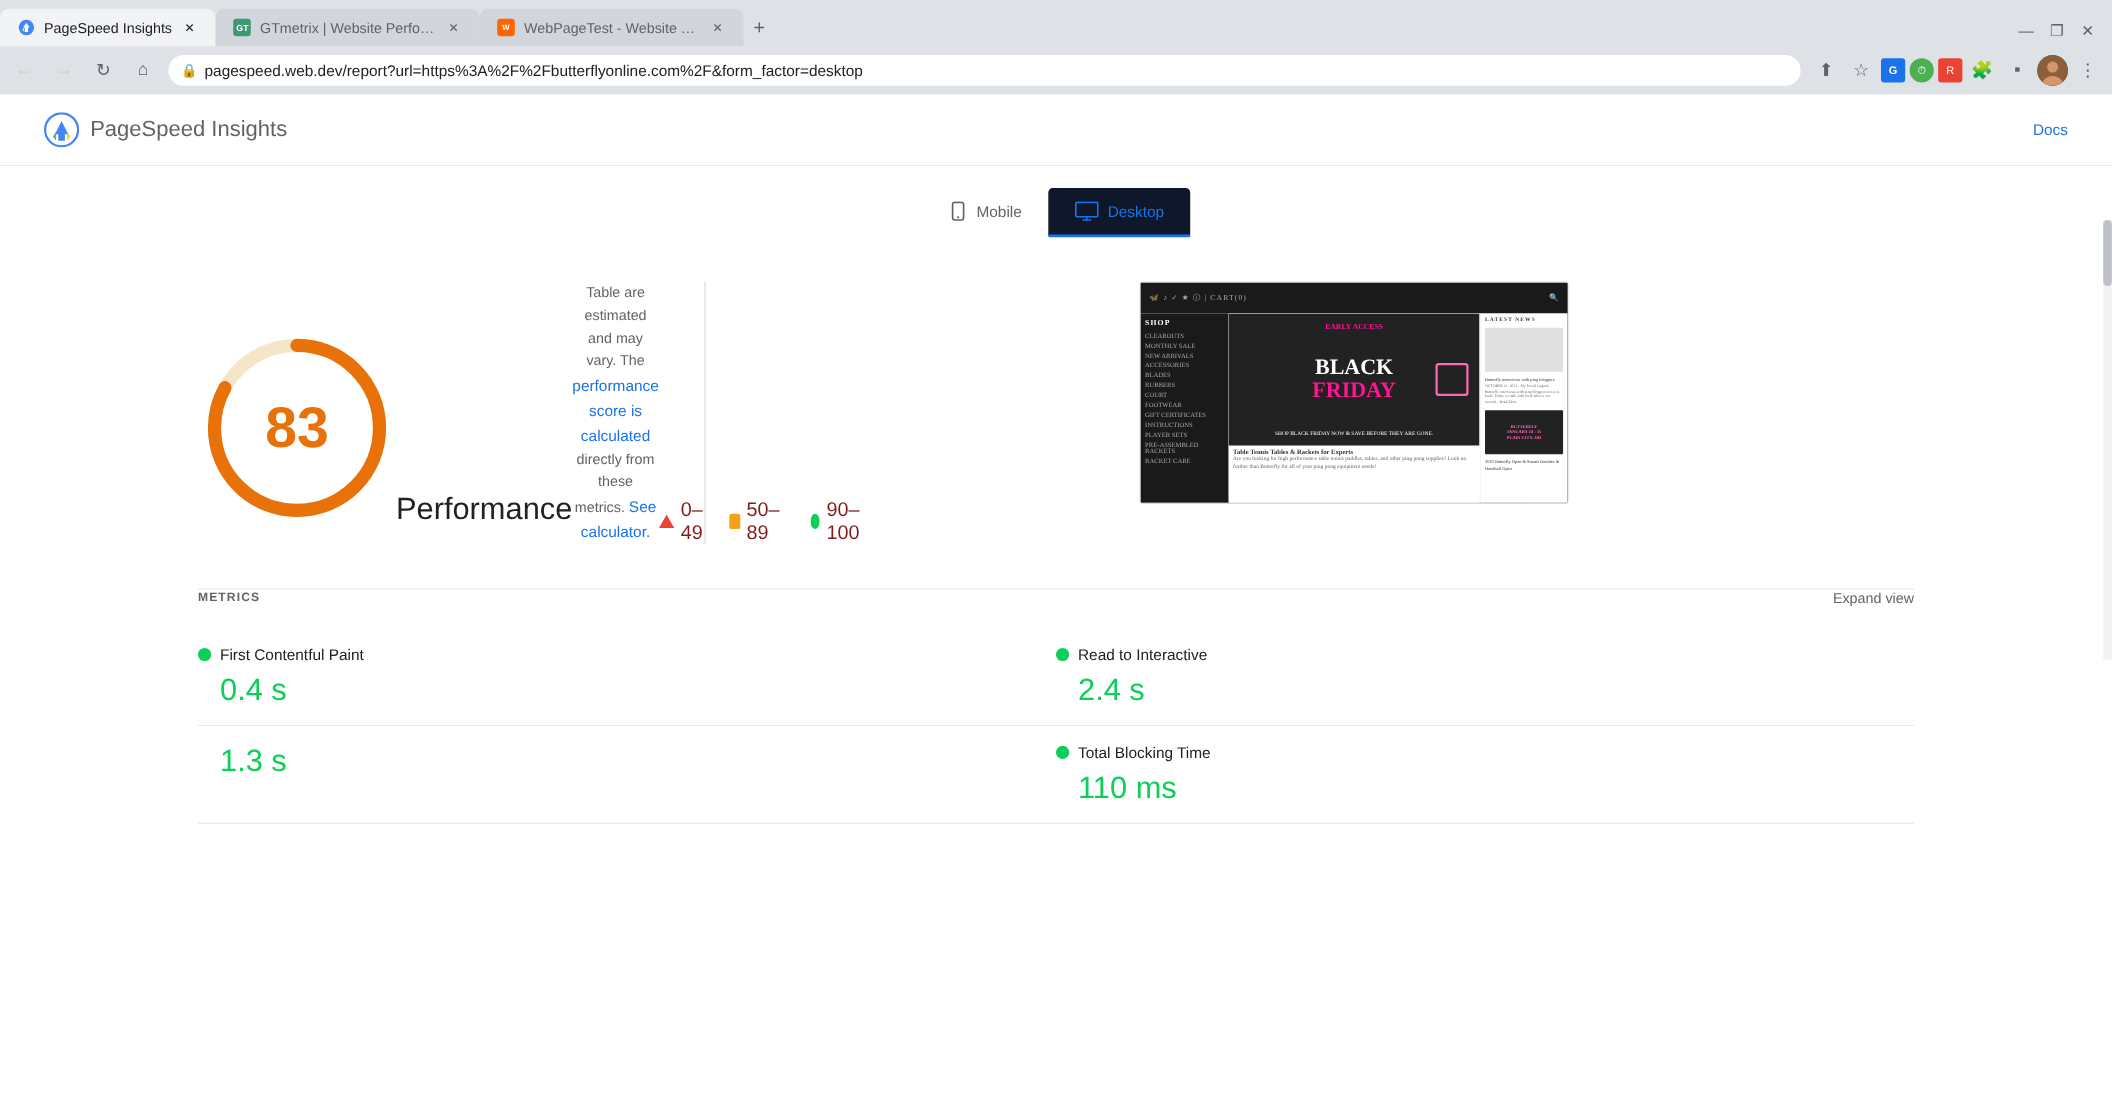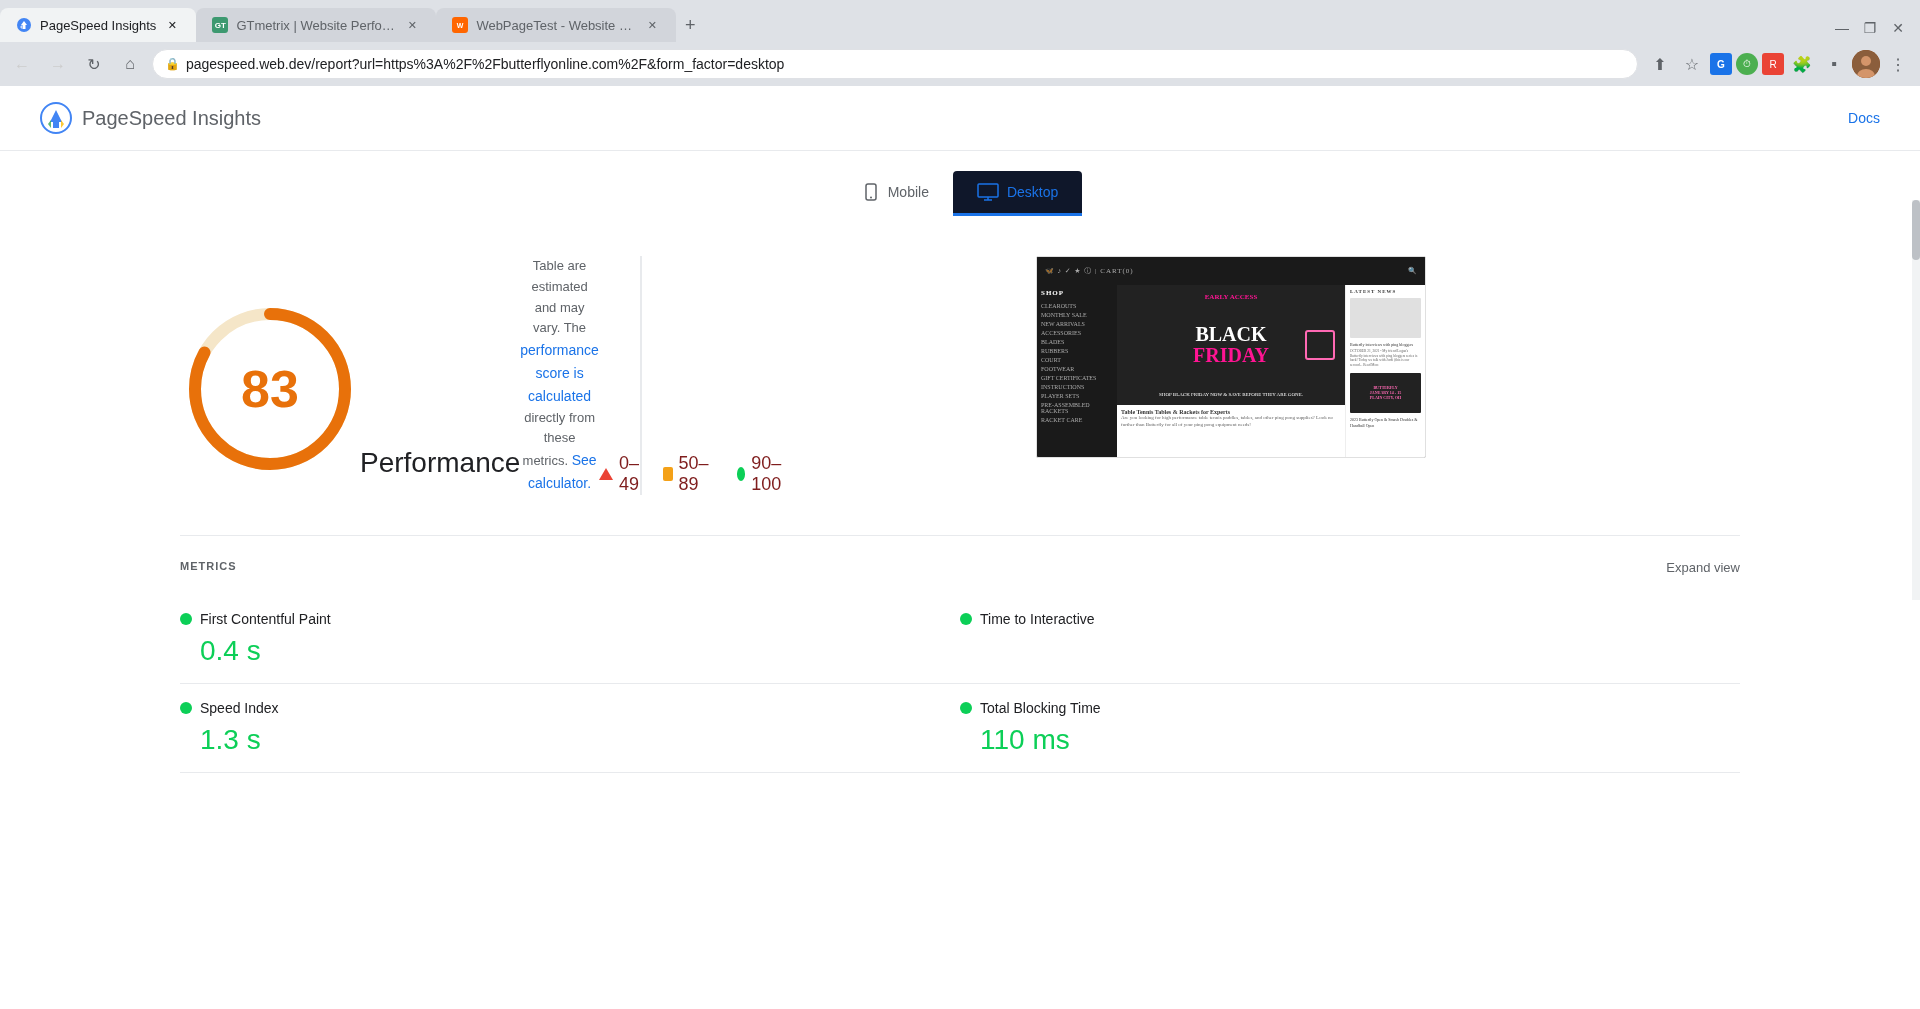--- a/index.html
+++ b/index.html
@@ -403,23 +403,23 @@
       margin: 0 20px;
     }
 
     
     .metrics-section {
       padding: 0 180px;
     }
     .metrics-header {
       display: flex;
       justify-content: space-between;
-      align-items: flex-start;
+      align-items: center;
       margin-bottom: 20px;
-      padding-top: 24px;
+      padding-top: 0;
       border-top: 1px solid #e8eaed;
     }
     .metrics-title {
       font-size: 11px;
       font-weight: 600;
       color: #5f6368;
       letter-spacing: 1px;
     }
     .expand-view {
       font-size: 13px;
@@ -689,28 +689,25 @@
       <div class="metric-item">
         <div class="metric-header">
           <div class="metric-dot green"></div>
           <span class="metric-name">First Contentful Paint</span>
         </div>
         <div class="metric-value">0.4 s</div>
       </div>
       <div class="metric-item">
         <div class="metric-header">
           <div class="metric-dot green"></div>
-          <span class="metric-name">Time to Interactive</span>
+          <span class="metric-name">Read to Interactive</span>
         </div>
+        <div class="metric-value">2.4 s</div>
       </div>
       <div class="metric-item">
-        <div class="metric-header">
-          <div class="metric-dot green"></div>
-          <span class="metric-name">Speed Index</span>
-        </div>
         <div class="metric-value">1.3 s</div>
       </div>
       <div class="metric-item">
         <div class="metric-header">
           <div class="metric-dot green"></div>
           <span class="metric-name">Total Blocking Time</span>
         </div>
         <div class="metric-value">110 ms</div>
       </div>
     </div>

